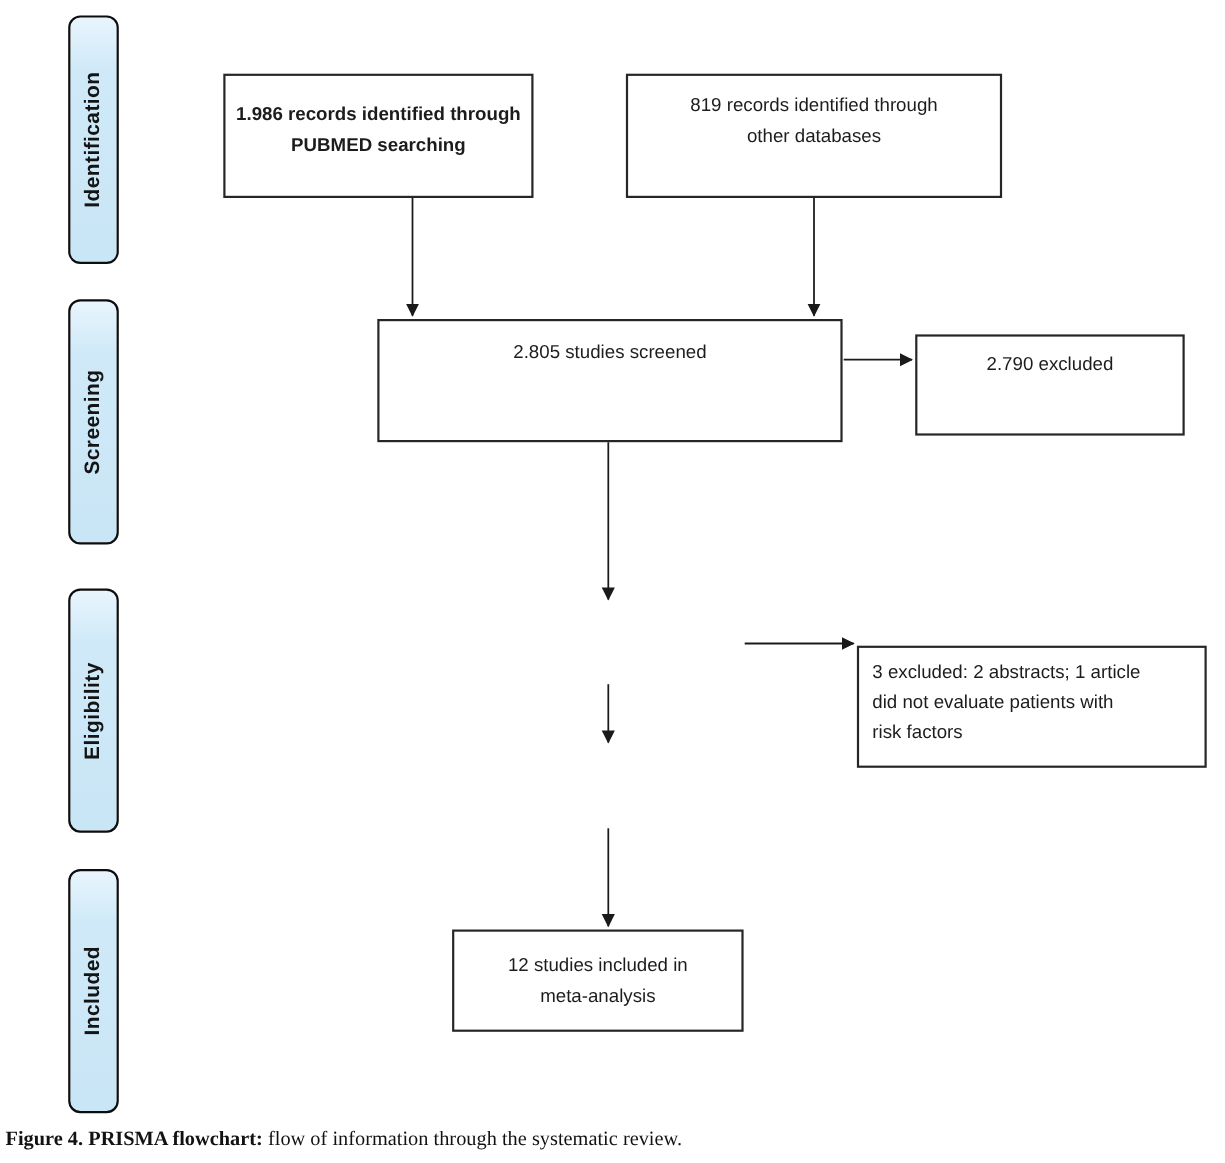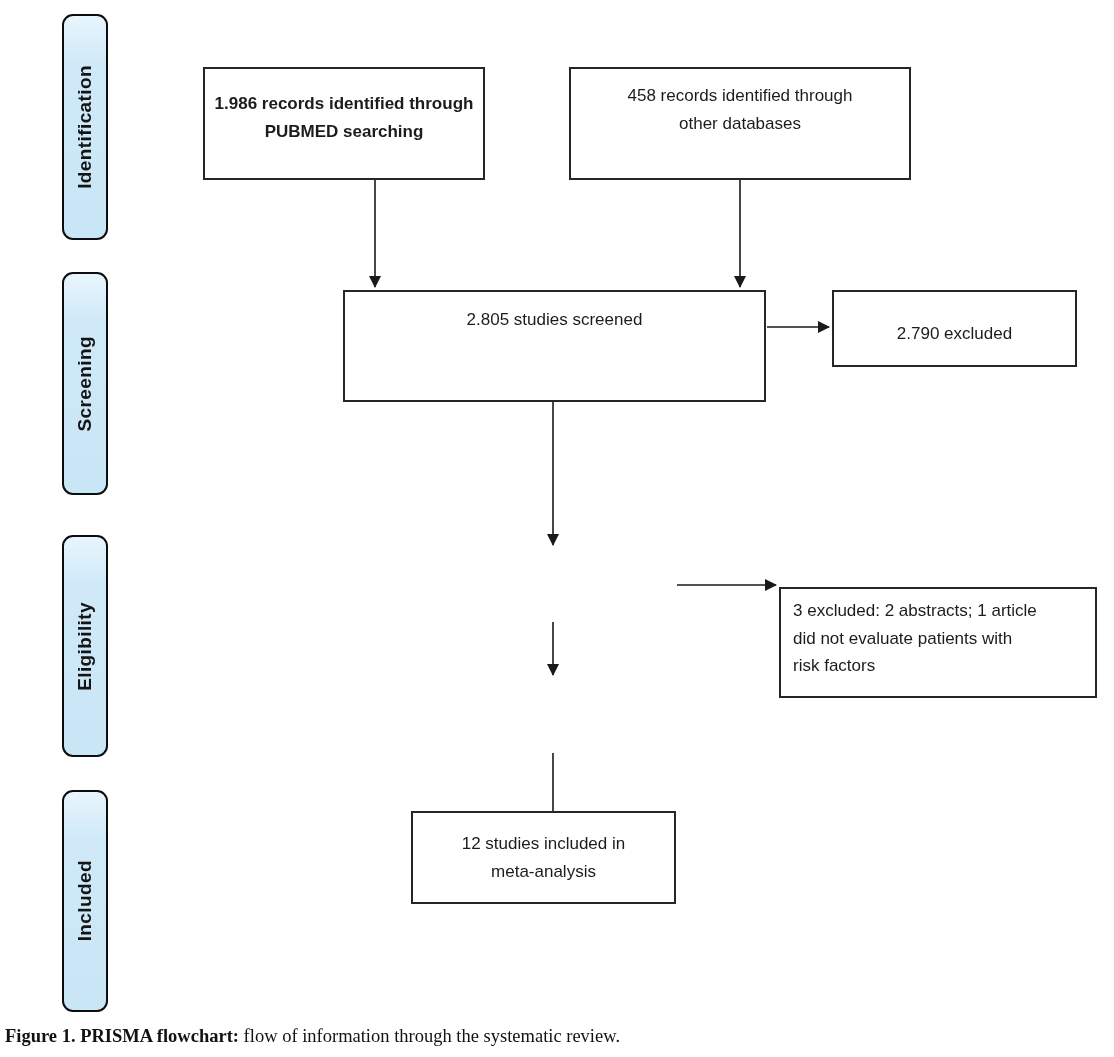--- a/index.html
+++ b/index.html
@@ -31,25 +31,25 @@
   
   .node{
     position:absolute;background:#ffffff;
     border:2px solid #262626;box-sizing:border-box;
     font-size:17px;line-height:1.62;color:#1c1c1c;
     text-align:center;white-space:pre-line;
   }
   #box-pubmed{left:203px;top:67px;width:282px;height:113px;padding-top:21px;font-weight:bold;}
   #box-other{left:569px;top:67px;width:342px;height:113px;padding-top:13px;}
   #box-screened{left:343px;top:290px;width:423px;height:112px;padding-top:14px;}
-  #box-excluded-screen{left:832px;top:290px;width:245px;height:77px;padding-top:28px;}
+  #box-excluded-screen{left:832px;top:304px;width:245px;height:92px;padding-top:11px;}
   #box-assessed{left:410px;top:548px;width:266px;height:74px;display:flex;align-items:center;justify-content:center;}
   #box-excluded-elig{left:779px;top:547px;width:318px;height:111px;text-align:left;padding:8px 10px 0 12px;margin-top:40px;}
   #box-rcts{left:411px;top:678px;width:266px;height:75px;display:flex;align-items:center;justify-content:center;}
-  #box-included{left:411px;top:811px;width:265px;height:93px;display:flex;align-items:center;justify-content:center;}
+  #box-included{left:411px;top:845px;width:265px;height:93px;display:flex;align-items:center;justify-content:center;}
 
   .arrows{position:absolute;left:0;top:0;pointer-events:none;}
   .fl{stroke:#1a1a1a;stroke-width:1.6;}
 
   
   .caption{
     position:absolute;left:5px;top:1026px;width:1100px;
     font-family:"Liberation Serif",serif;font-size:18.5px;color:#121212;
   }
   .caption .cap-bold{font-weight:bold;}
@@ -82,27 +82,27 @@
   </div>
   <div class="stage" id="stage-eligibility">
     <span>Eligibility</span>
   </div>
   <div class="stage" id="stage-included">
     <span>Included</span>
   </div>
 
   <div class="node" id="box-pubmed">1.986 records identified through
 PUBMED searching</div>
-  <div class="node" id="box-other">458 records identified through
+  <div class="node" id="box-other">819 records identified through
 other databases</div>
   <div class="node" id="box-screened">2.805 studies screened</div>
   <div class="node" id="box-excluded-screen">2.790 excluded</div>
   <div class="node" id="box-excluded-elig">3 excluded: 2 abstracts; 1 article
 did not evaluate patients with
 risk factors</div>
   <div class="node" id="box-included">12 studies included in
 meta-analysis</div>
 
   <div class="caption">
-    <span class="cap-bold">Figure 1. PRISMA flowchart:</span><span> flow of information through the systematic review.</span>
+    <span class="cap-bold">Figure 4. PRISMA flowchart:</span><span> flow of information through the systematic review.</span>
   </div>
 
 </div>
 
 </body></html>

